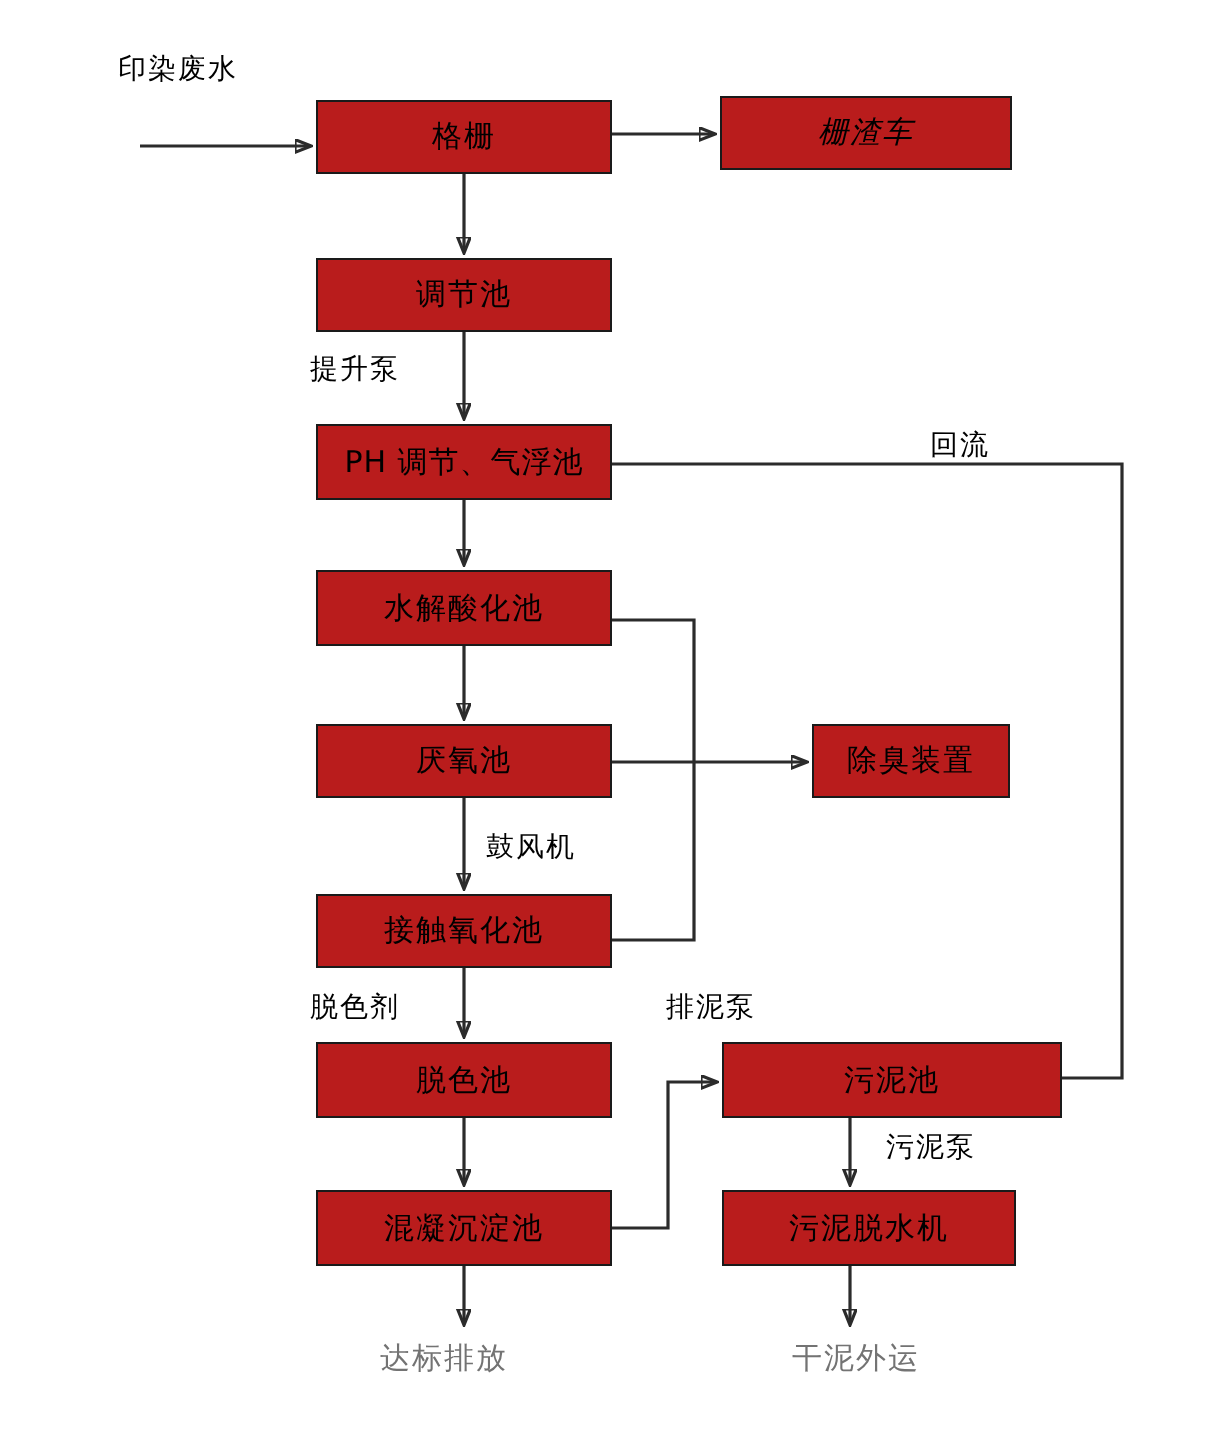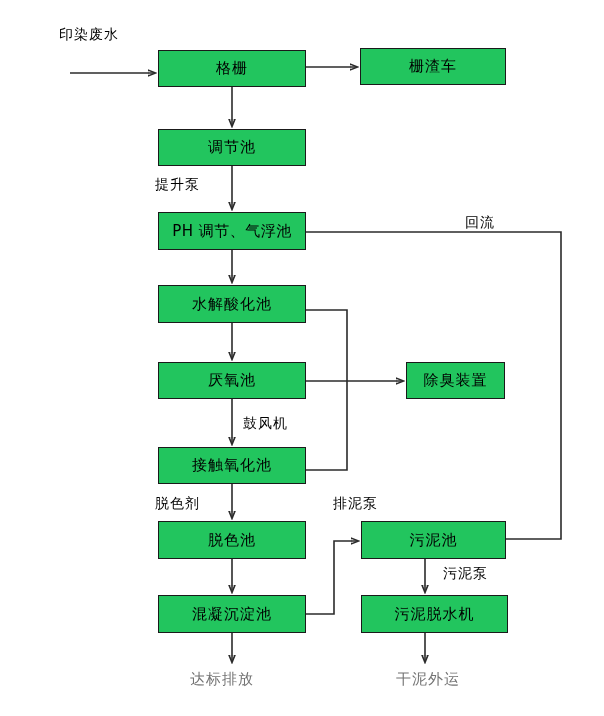--- a/index.html
+++ b/index.html
@@ -14,21 +14,21 @@
     position: relative;
     width: 604px;
     height: 716px;
     background: #ffffff;
     overflow: hidden;
   }
   .node {
     position: absolute;
     box-sizing: border-box;
     border: 1.5px solid #1a1a1a;
-    background: #22c55e;
+    background: #b91c1c;
     display: flex;
     align-items: center;
     justify-content: center;
     font-size: 15px;
     color: #000000;
     letter-spacing: 1px;
     white-space: nowrap;
   }
   .node.serif-lead {
     letter-spacing: 0.5px;
@@ -103,37 +103,37 @@
 
     <line x1="306" y1="381" x2="403" y2="381" marker-end="url(#ah)"></line>
 
     <polyline points="306,614 334,614 334,541 358,541" marker-end="url(#ah)"></polyline>
 
     <polyline points="506,539 561,539 561,232 306,232"></polyline>
   </svg>
 
   <div class="node" style="left:158px; top:50px; width:148px; height:37px;">格栅</div>
 
-  <div class="node" style="left:360px; top:48px; width:146px; height:37px;">栅渣车</div>
+  <div class="node" style="left:360px; top:48px; width:146px; height:37px;font-style:italic;">栅渣车</div>
 
   <div class="node" style="left:158px; top:129px; width:148px; height:37px;">调节池</div>
 
   <div class="node serif-lead" style="left:158px; top:212px; width:148px; height:38px;">PH 调节、气浮池</div>
 
   <div class="node" style="left:158px; top:285px; width:148px; height:38px;">水解酸化池</div>
 
   <div class="node" style="left:158px; top:362px; width:148px; height:37px;">厌氧池</div>
 
   <div class="node" style="left:406px; top:362px; width:99px; height:37px;">除臭装置</div>
 
   <div class="node" style="left:158px; top:447px; width:148px; height:37px;">接触氧化池</div>
 
   <div class="node" style="left:158px; top:521px; width:148px; height:38px;">脱色池</div>
 
-  <div class="node" style="left:361px; top:521px; width:145px; height:38px;">污泥池</div>
+  <div class="node" style="left:361px; top:521px; width:170px; height:38px;">污泥池</div>
 
   <div class="node" style="left:158px; top:595px; width:148px; height:38px;">混凝沉淀池</div>
 
   <div class="node" style="left:361px; top:595px; width:147px; height:38px;">污泥脱水机</div>
 
   <div class="label" style="left:59px; top:26px;">印染废水</div>
 
   <div class="label" style="left:155px; top:176px;">提升泵</div>
 
   <div class="label" style="left:465px; top:214px;">回流</div>

